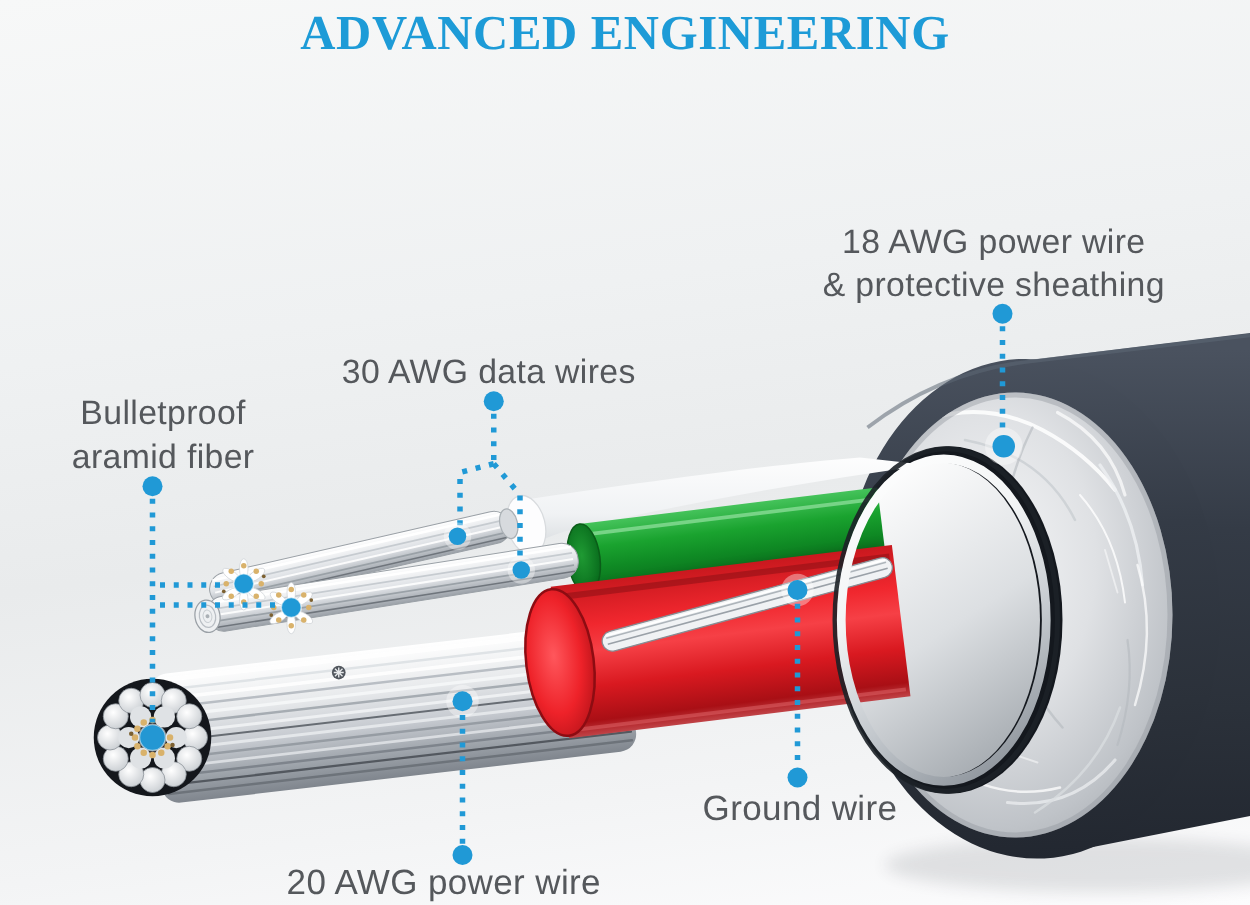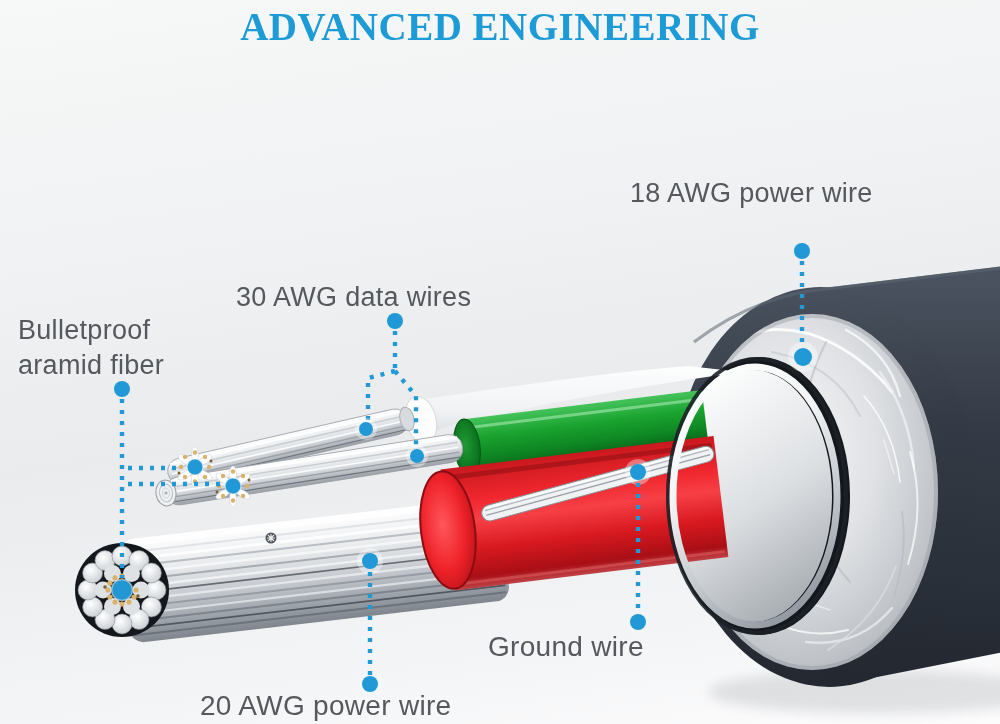--- a/index.html
+++ b/index.html
@@ -14,21 +14,21 @@
     position:relative;width:1000px;height:724px;overflow:hidden;
     background:linear-gradient(172deg,#f7f8f8 0%,#eff1f2 34%,#e9ebec 55%,#f3f4f5 82%,#fcfcfd 100%);
   }
   .title{
     position:absolute;left:0;right:0;top:4px;
     text-align:center;font-size:39px;font-weight:bold;letter-spacing:0.5px;
     color:var(--title-blue);
     font-family:Liberation Serif, serif;
   }
   .lbl{
-    position:absolute;text-align:left;color:var(--label-text);
+    position:absolute;text-align:center;color:var(--label-text);
     font-size:27px;line-height:35px;letter-spacing:0.3px;
   }
   .lbl.small{font-size:28px;line-height:34px;}
   #lbl-power18{left:630px;top:176px;width:330px;}
   #lbl-data30{left:236px;top:280px;width:310px;}
   #lbl-aramid{left:18px;top:313px;width:225px;}
   #lbl-ground{left:488px;top:630px;width:304px;}
   #lbl-power20{left:200px;top:689px;width:310px;}
   svg{position:absolute;left:0;top:0;}
   .ld{fill:none;stroke:var(--accent-blue);stroke-width:4.4;stroke-dasharray:4 7;stroke-linecap:butt;}
@@ -374,20 +374,21 @@
         <circle cx="370" cy="561" r="13" class="halo"></circle>
         <circle cx="370" cy="561" r="8" class="dot"></circle>
         <path class="ld" d="M 370 572 V 675"></path>
         <circle cx="370" cy="684" r="8" class="dot"></circle>
       </g>
     </g>
   </svg>
 
   <div class="lbl" id="lbl-power18">
     <div>18 AWG power wire</div>
+    <div>&amp; protective sheathing</div>
   </div>
   <div class="lbl" id="lbl-data30">
     <div>30 AWG data wires</div>
   </div>
   <div class="lbl" id="lbl-aramid">
     <div>Bulletproof</div>
     <div>aramid fiber</div>
   </div>
   <div class="lbl small" id="lbl-ground">
     <div>Ground wire</div>

